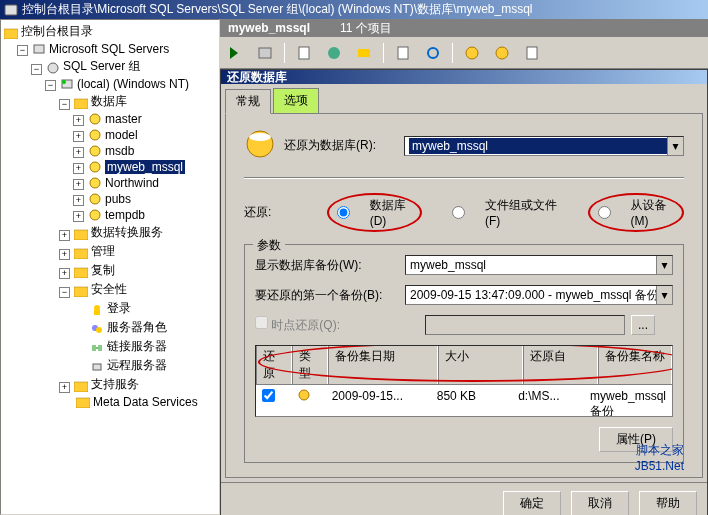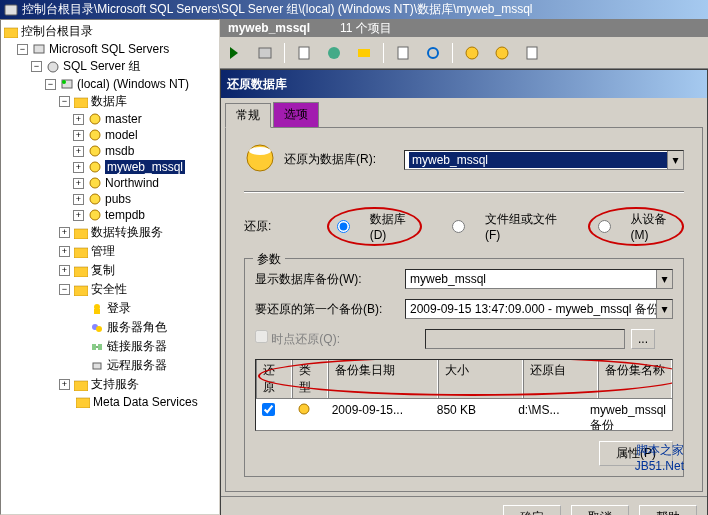--- a/index.html
+++ b/index.html
@@ -4,42 +4,42 @@
 <style>
 * { box-sizing: border-box; margin: 0; padding: 0; font-family: "SimSun", "宋体", Arial, sans-serif; font-size: 12px; }
 body { width: 708px; height: 515px; background: #d4d0c8; overflow: hidden; position: relative; }
 
 .titlebar { background: linear-gradient(to right, #0a246a, #a6caf0); color: #fff; height: 19px; display: flex; align-items: center; padding: 0 4px; font-size: 11px; }
 .titlebar svg { margin-right: 4px; }
 
 .main { display: flex; height: 496px; }
 
 .tree-panel { width: 220px; background: #fff; border: 1px inset #d4d0c8; overflow: auto; padding: 2px; }
-.tree-item { display: flex; align-items: center; padding: 1px 0; white-space: nowrap; cursor: pointer; }
+.tree-item { display: flex; align-items: flex-end; padding: 1px 0; white-space: nowrap; cursor: pointer; }
 .tree-item .exp { width: 11px; height: 11px; border: 1px solid #808080; margin-right: 3px; display: flex; align-items: center; justify-content: center; font-size: 9px; line-height: 1; background: #fff; }
 .tree-item .spacer { width: 16px; display: inline-block; }
 .tree-item .ico { width: 16px; height: 14px; margin-right: 2px; display: inline-flex; align-items: center; justify-content: center; }
 .tree-item.selected .label { background: #0a246a; color: #fff; padding: 0 2px; }
 .ind1 { padding-left: 14px; }
 .ind2 { padding-left: 28px; }
 .ind3 { padding-left: 42px; }
 .ind4 { padding-left: 56px; }
 .ind5 { padding-left: 70px; }
 
 .right { flex: 1; display: flex; flex-direction: column; position: relative; }
 .list-header { background: #808080; color: #fff; height: 18px; display: flex; align-items: center; padding: 0 8px; gap: 30px; }
 .toolbar { background: #d4d0c8; height: 32px; border-bottom: 1px solid #808080; display: flex; align-items: center; padding: 0 4px; gap: 8px; }
 .toolbar .tbtn { width: 22px; height: 22px; border: 1px solid #d4d0c8; display: flex; align-items: center; justify-content: center; }
 .toolbar .sep { width: 1px; height: 20px; background: #808080; border-right: 1px solid #fff; }
 
 .dialog { position: absolute; left: 0; top: 50px; width: 100%; background: #d4d0c8; border: 1px solid #404040; }
-.dlg-title { background: linear-gradient(to right, #0a246a, #a6caf0); color: #fff; height: 28px; display: flex; align-items: center; padding: 0 6px; font-weight: bold; justify-content: space-between; }
+.dlg-title { background: linear-gradient(to right, #0a246a, #a6caf0); color: #fff; height: 14px; display: flex; align-items: center; padding: 0 6px; font-weight: bold; justify-content: space-between; }
 .dlg-body { padding: 4px; }
 .tabs { display: flex; }
-.tab { border: 1px solid #808080; border-bottom: none; padding: 3px 10px; background: #a21caf; margin-right: 2px; position: relative; }
+.tab { border: 1px solid #808080; border-bottom: none; padding: 3px 10px; background: #bef264; margin-right: 2px; position: relative; }
 .tab.active { background: #d4d0c8; z-index: 2; top: 1px; border-bottom: 1px solid #d4d0c8; }
 .tab-content { border: 1px solid #808080; background: #d4d0c8; padding: 14px 18px; min-height: 360px; }
 
 .row { display: flex; align-items: center; margin-bottom: 10px; }
 .row label { width: 120px; }
 .combo { flex: 1; height: 20px; border: 1px inset #808080; background: #fff; padding: 1px 4px; display: flex; align-items: center; position: relative; }
 .combo .arrow { position: absolute; right: 0; top: 0; width: 16px; height: 18px; background: #d4d0c8; border-left: 1px solid #808080; display: flex; align-items: center; justify-content: center; }
 .combo input { border: none; flex: 1; background: transparent; outline: none; }
 
 .radio-row { display: flex; align-items: center; gap: 30px; margin: 8px 0 12px 0; }

